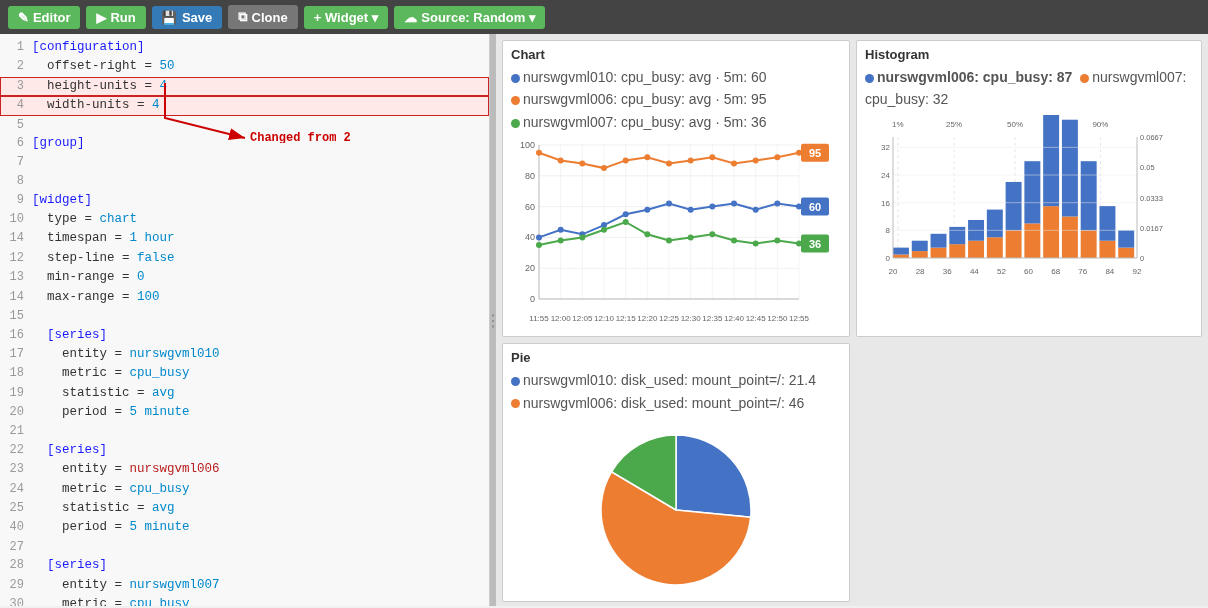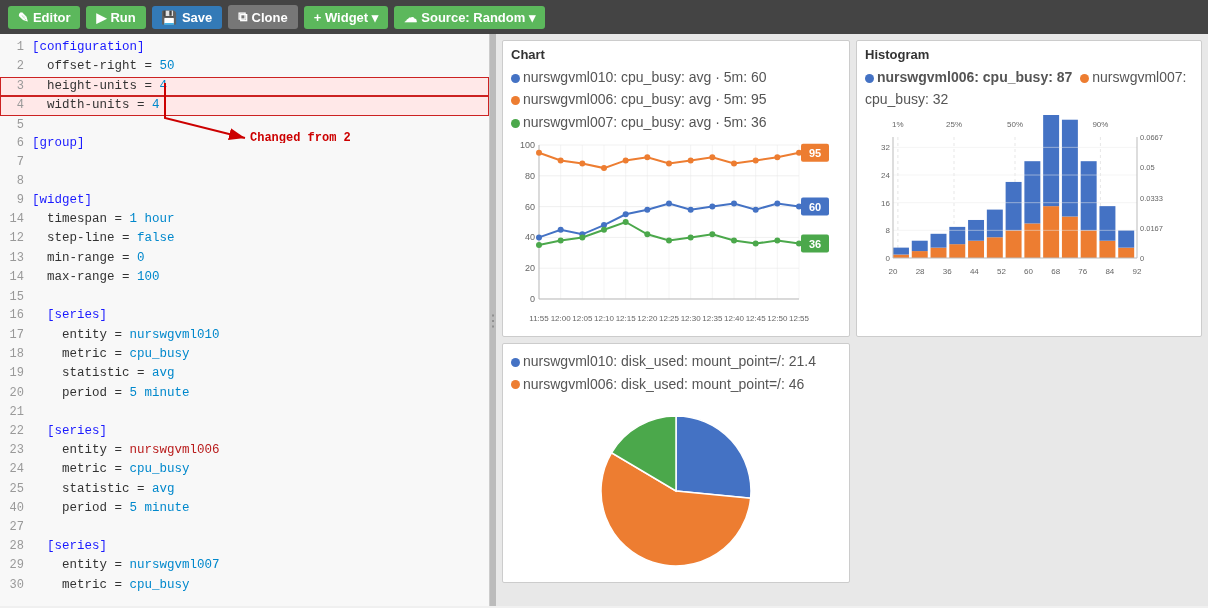--- a/index.html
+++ b/index.html
@@ -192,20 +192,24 @@
             <span class="line-num">7</span>
             <span class="line-content"></span>
           </div>
           <div class="code-line">
             <span class="line-num">8</span>
             <span class="line-content"></span>
           </div>
           <div class="code-line">
             <span class="line-num">9</span>
             <span class="line-content"><span style="color:#1a1aff">[widget]</span></span>
+          </div>
+          <div class="code-line">
+            <span class="line-num">10</span>
+            <span class="line-content">  <span style="color:#333">type</span> <span style="color:#333">=</span> <span style="color:#0088cc">chart</span></span>
           </div>
           <div class="code-line">
             <span class="line-num">14</span>
             <span class="line-content">  <span style="color:#333">timespan</span> <span style="color:#333">=</span> <span style="color:#0088cc">1 hour</span></span>
           </div>
           <div class="code-line">
             <span class="line-num">12</span>
             <span class="line-content">  <span style="color:#333">step-line</span> <span style="color:#333">=</span> <span style="color:#0088cc">false</span></span>
           </div>
           <div class="code-line">
@@ -459,20 +463,21 @@
             <text x="275" y="55.25" text-anchor="start" font-size="7.5" fill="#666">0.05</text>
             <text x="275" y="25" text-anchor="start" font-size="7.5" fill="#666">0.0667</text>
             <line x1="28" y1="143" x2="272" y2="143" stroke="#bbb" stroke-width="1"></line>
             <line x1="28" y1="22" x2="28" y2="143" stroke="#bbb" stroke-width="1"></line>
             <line x1="272" y1="22" x2="272" y2="143" stroke="#bbb" stroke-width="1"></line>
           </svg>
       </div>
     </div>
 
     <div class="widget-card" id="pie-widget">
+      <div class="widget-title">Pie</div>
       <div class="widget-legend" id="pie-legend">
           <div><span class="legend-dot" style="background:#4472c4"></span>nurswgvml010: disk_used: mount_point=/: 21.4</div>
           <div><span class="legend-dot" style="background:#ed7d31"></span>nurswgvml006: disk_used: mount_point=/: 46</div>
         </div>
       <div class="pie-container">
         <svg id="pie-svg" width="200" height="175">
             <path d="M 100 90 L 100 15 A 75 75 0 0 1 174.65913150262332 97.14241438688619 Z" fill="#4472c4" stroke="white" stroke-width="1.5"></path>
             <path d="M 100 90 L 174.65913150262332 97.14241438688619 A 75 75 0 1 1 35.490468600634486 51.74401538799093 Z" fill="#ed7d31" stroke="white" stroke-width="1.5"></path>
             <path d="M 100 90 L 35.490468600634486 51.74401538799093 A 75 75 0 0 1 99.99999999999999 15 Z" fill="#4ba84b" stroke="white" stroke-width="1.5"></path>
           </svg>

